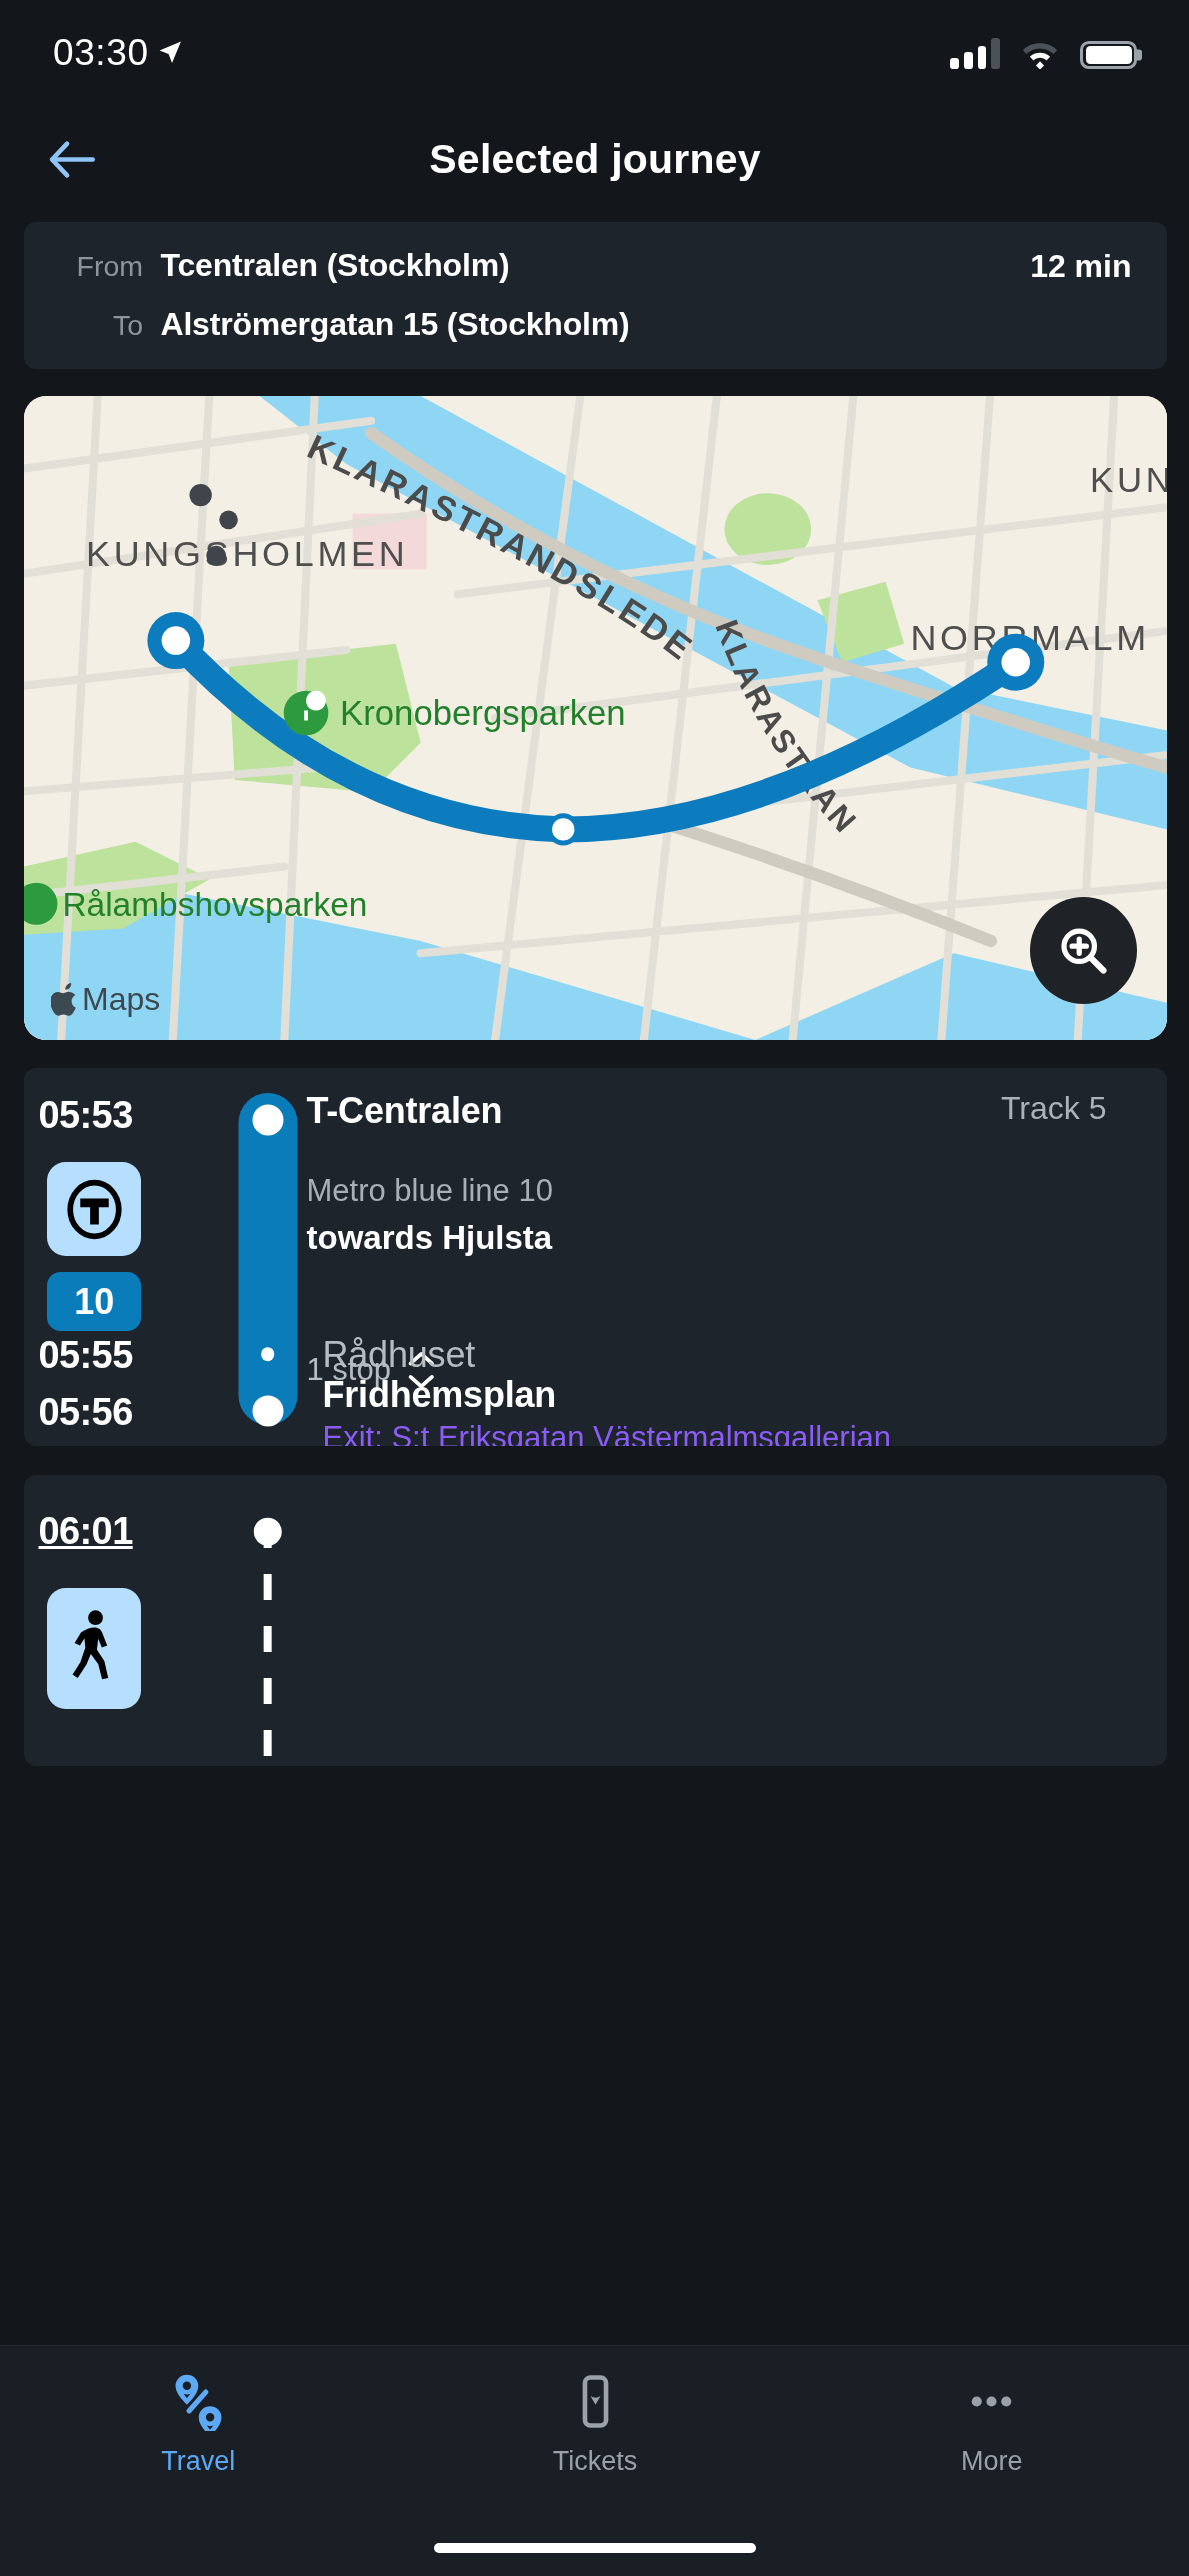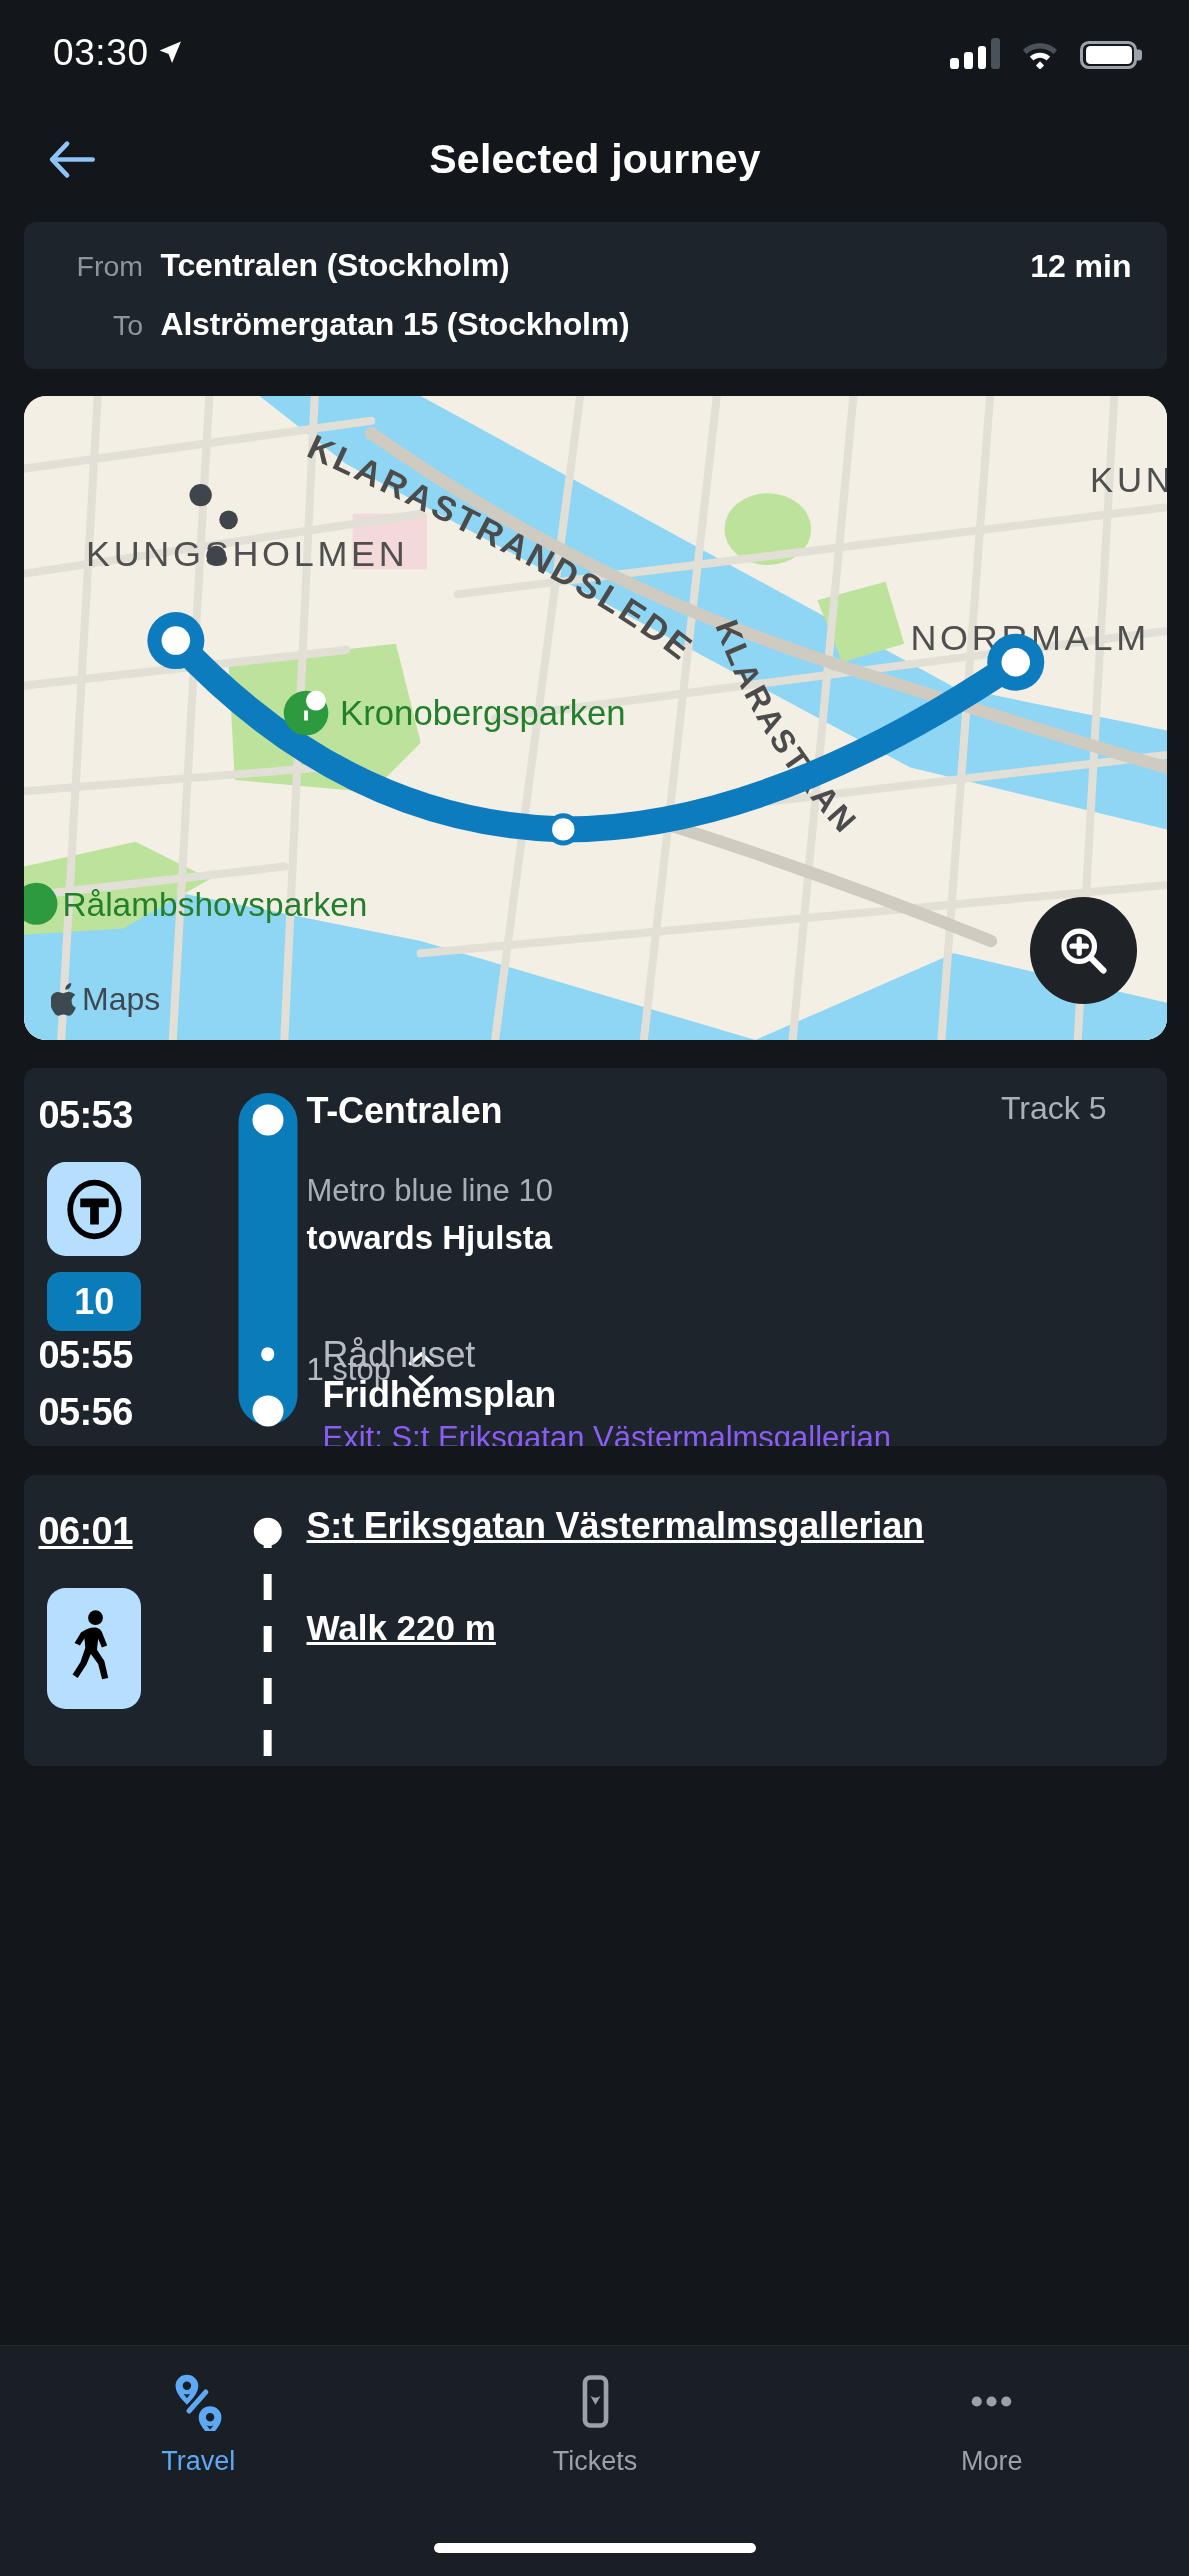--- a/index.html
+++ b/index.html
@@ -305,24 +305,20 @@
       <div class="mode-badge" style="margin-top:35px; margin-left:8.7px; height:121px; width:94px; border-radius:18.6px;">
         <svg width="55" height="82" viewBox="0 0 26 40">
           <circle cx="13.5" cy="5.2" r="3.6" fill="#000"></circle>
           <path d="M13 10c2 0 3.2 1.1 3.8 2.7l2.4 6.1-2.6 1-1.8-4.3-.6 5.4 3.6 5.4 1.9 8.3-3 .7-1.9-7.5-3.6-4.9-2.1 5.1-4.3 6.6-2.5-1.7 3.8-5.9 2.4-7.1-.4-4.6-2.2 3.5-2.6-1.3 3.1-5.1C9 10.9 10.6 10 13 10z" fill="#000"></path>
         </svg>
       </div>
     </div>
 
     <div class="col-rail"></div>
 
-    <div class="col-body">
-      <div class="stop-name" style="margin-top:30px;">S:t Eriksgatan Västermalmsgallerian</div>
-      <div class="walk-label" style="margin-top:61px;">Walk 220 m</div>
-    </div>
   </div>
 </div>
 
 <div class="tabbar">
   <div class="tabs">
     <div class="tab active">
       <svg width="59" height="59" viewBox="0 0 28 28">
         <circle cx="8.5" cy="6.5" r="3.1" fill="none" stroke="#5ea9f5" stroke-width="2.2"></circle>
         <path d="M8.5 2.4c-2.4 0-4.3 1.9-4.3 4.2 0 3 4.3 7.4 4.3 7.4s4.3-4.4 4.3-7.4c0-2.3-1.9-4.2-4.3-4.2z" fill="none" stroke="#5ea9f5" stroke-width="2.2"></path>
         <circle cx="19.5" cy="21.5" r="3.1" fill="none" stroke="#5ea9f5" stroke-width="2.2"></circle>

